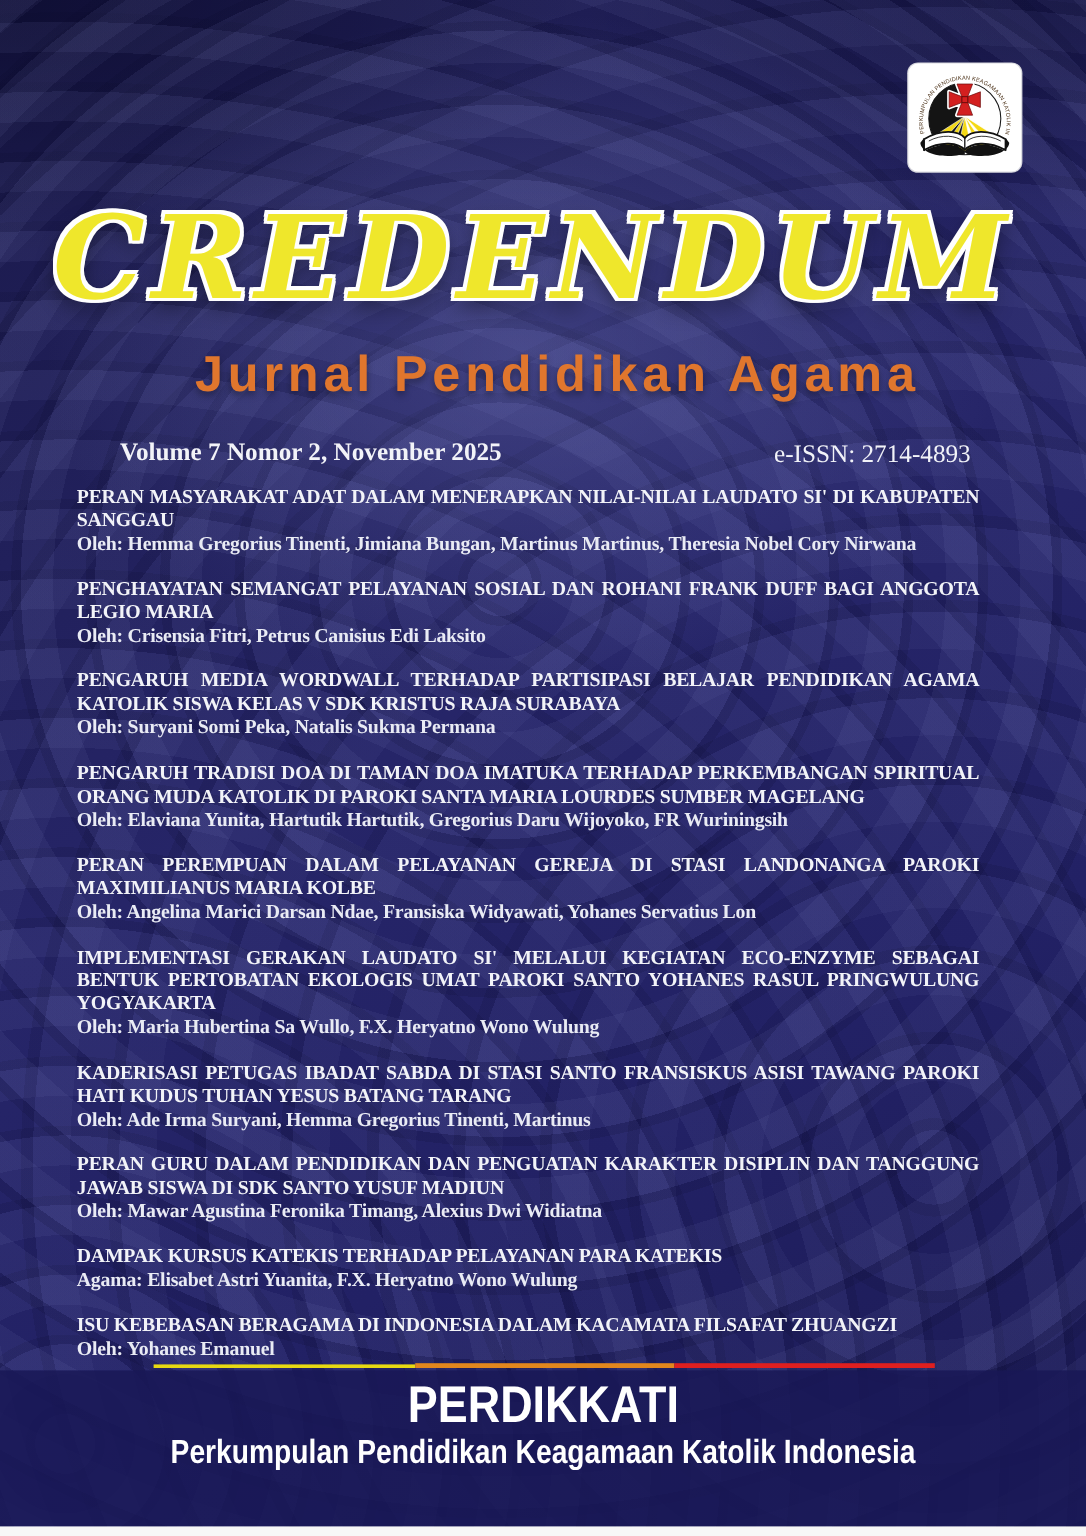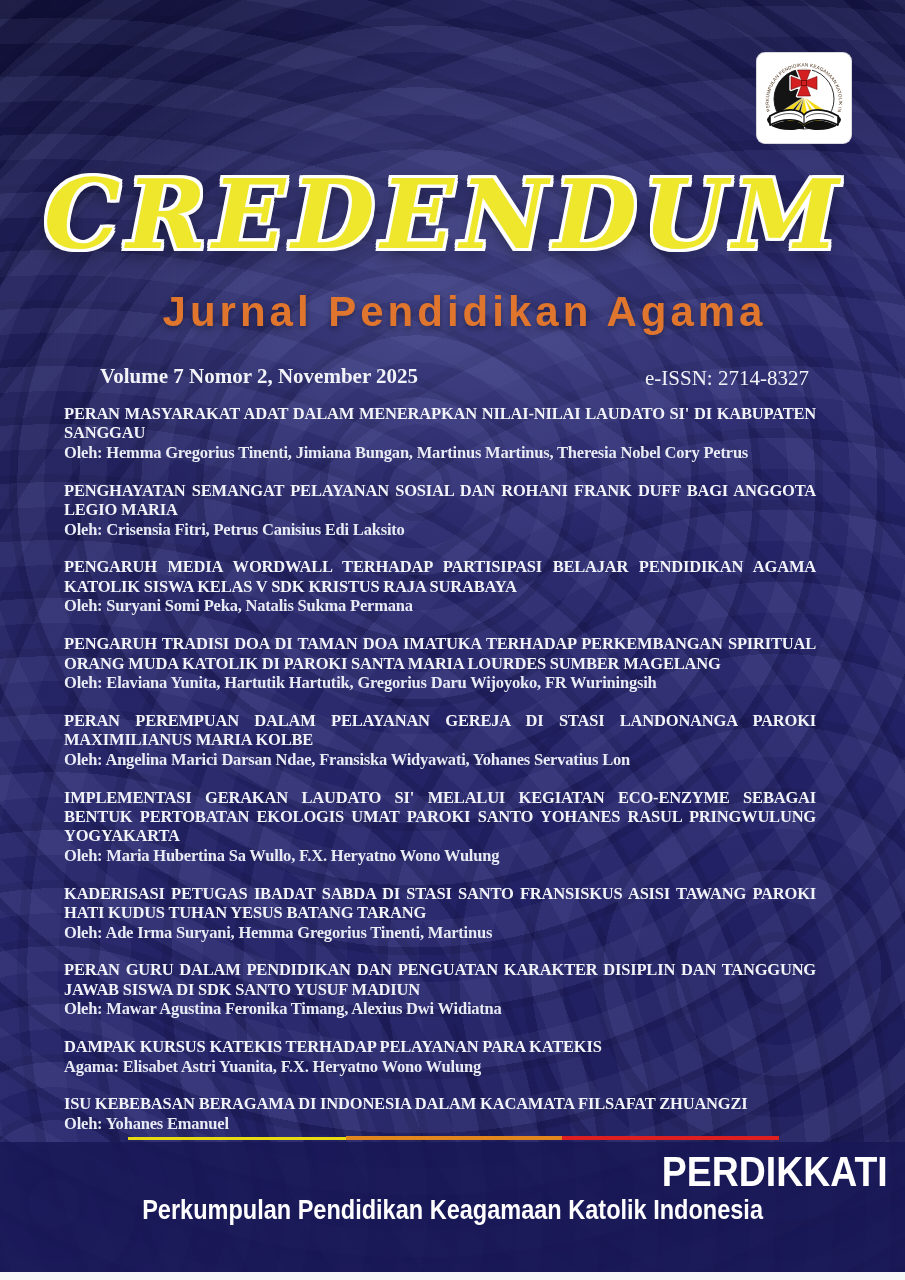--- a/index.html
+++ b/index.html
@@ -68,21 +68,21 @@
     background:rgba(25,24,86,0.85);
   }
   .tricolor{
     position:absolute;left:128px;top:1136px;display:flex;align-items:flex-end;
   }
   .seg{display:block;}
   .seg-yellow{width:218px;height:3px;background:var(--divider-yellow);}
   .seg-orange{width:216px;height:4px;background:var(--divider-orange);}
   .seg-red{width:217px;height:4px;background:var(--divider-red);}
   .footer-acronym{
-    position:absolute;left:0;right:0;top:1148px;text-align:right;
+    position:absolute;left:0;right:0;top:1148px;text-align:center;
     font-family:"Liberation Sans", sans-serif;font-weight:bold;
     font-size:43px;line-height:46px;color:#ffffff;
   }
   .footer-acronym .squeeze{display:inline-block;transform:scaleX(0.87);transform-origin:center;}
   .footer-name{
     position:absolute;left:0;right:0;top:1194px;text-align:center;
     font-family:"Liberation Sans", sans-serif;font-weight:bold;
     font-size:28px;line-height:32px;color:#ffffff;
   }
   .footer-name .squeeze{display:inline-block;transform:scaleX(0.84);transform-origin:center;}
@@ -129,26 +129,26 @@
       </text>
     </svg>
   </div>
 
   <h1 class="journal-title">CREDENDUM</h1>
 
   <div class="journal-subtitle">Jurnal Pendidikan Agama</div>
 
   <div class="volume-line">Volume 7 Nomor 2, November 2025</div>
 
-  <div class="issn-line">e-ISSN: 2714-8327</div>
+  <div class="issn-line">e-ISSN: 2714-4893</div>
 
   <div class="articles" id="articles">
     <div class="article">
       <p class="a-title">PERAN MASYARAKAT ADAT DALAM MENERAPKAN NILAI-NILAI LAUDATO SI' DI KABUPATEN SANGGAU</p>
-      <p class="a-authors">Oleh: Hemma Gregorius Tinenti, Jimiana Bungan, Martinus Martinus, Theresia Nobel Cory Petrus</p>
+      <p class="a-authors">Oleh: Hemma Gregorius Tinenti, Jimiana Bungan, Martinus Martinus, Theresia Nobel Cory Nirwana</p>
     </div>
 
     <div class="article">
       <p class="a-title">PENGHAYATAN SEMANGAT PELAYANAN SOSIAL DAN ROHANI FRANK DUFF BAGI ANGGOTA LEGIO MARIA</p>
       <p class="a-authors">Oleh: Crisensia Fitri, Petrus Canisius Edi Laksito</p>
     </div>
 
     <div class="article">
       <p class="a-title">PENGARUH MEDIA WORDWALL TERHADAP PARTISIPASI BELAJAR PENDIDIKAN AGAMA KATOLIK SISWA KELAS V SDK KRISTUS RAJA SURABAYA</p>
       <p class="a-authors">Oleh: Suryani Somi Peka, Natalis Sukma Permana</p>

